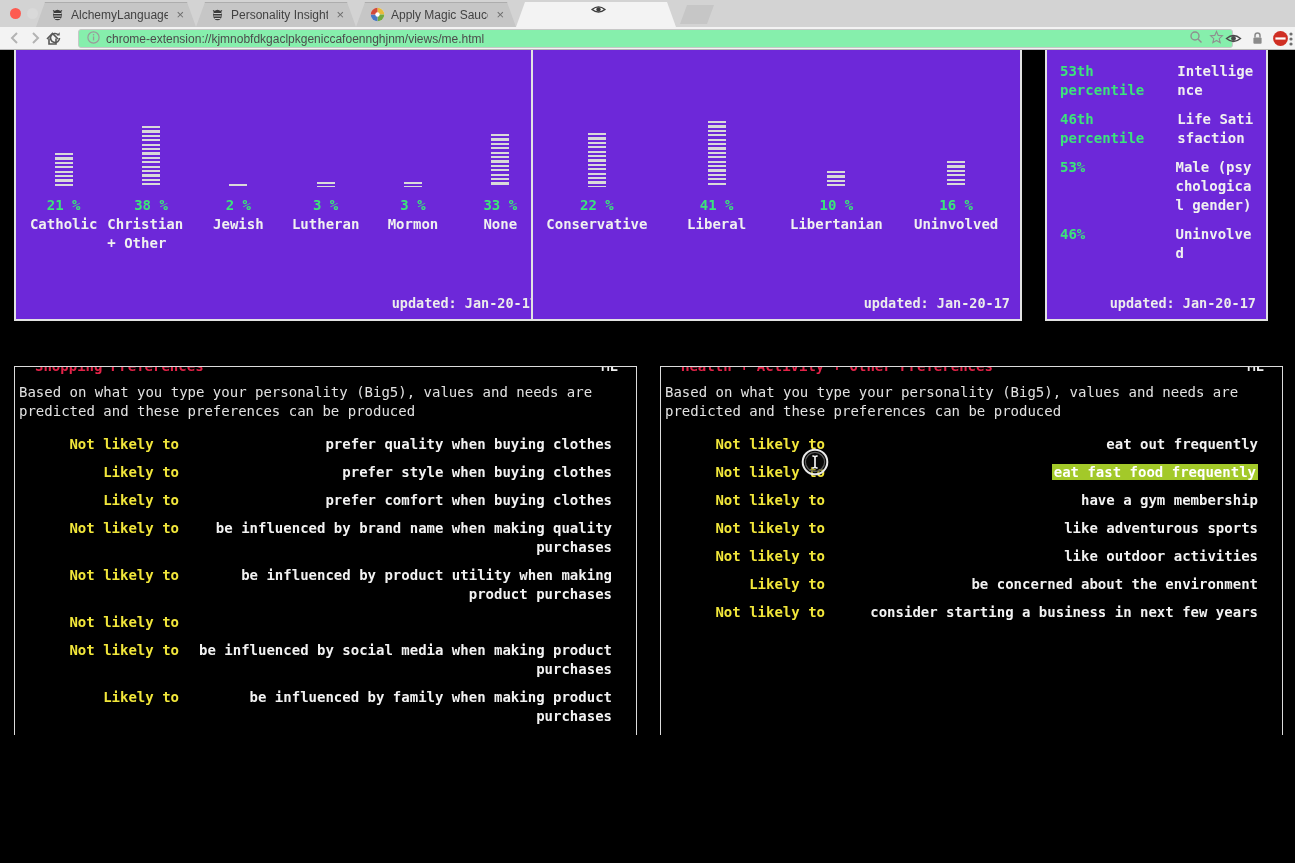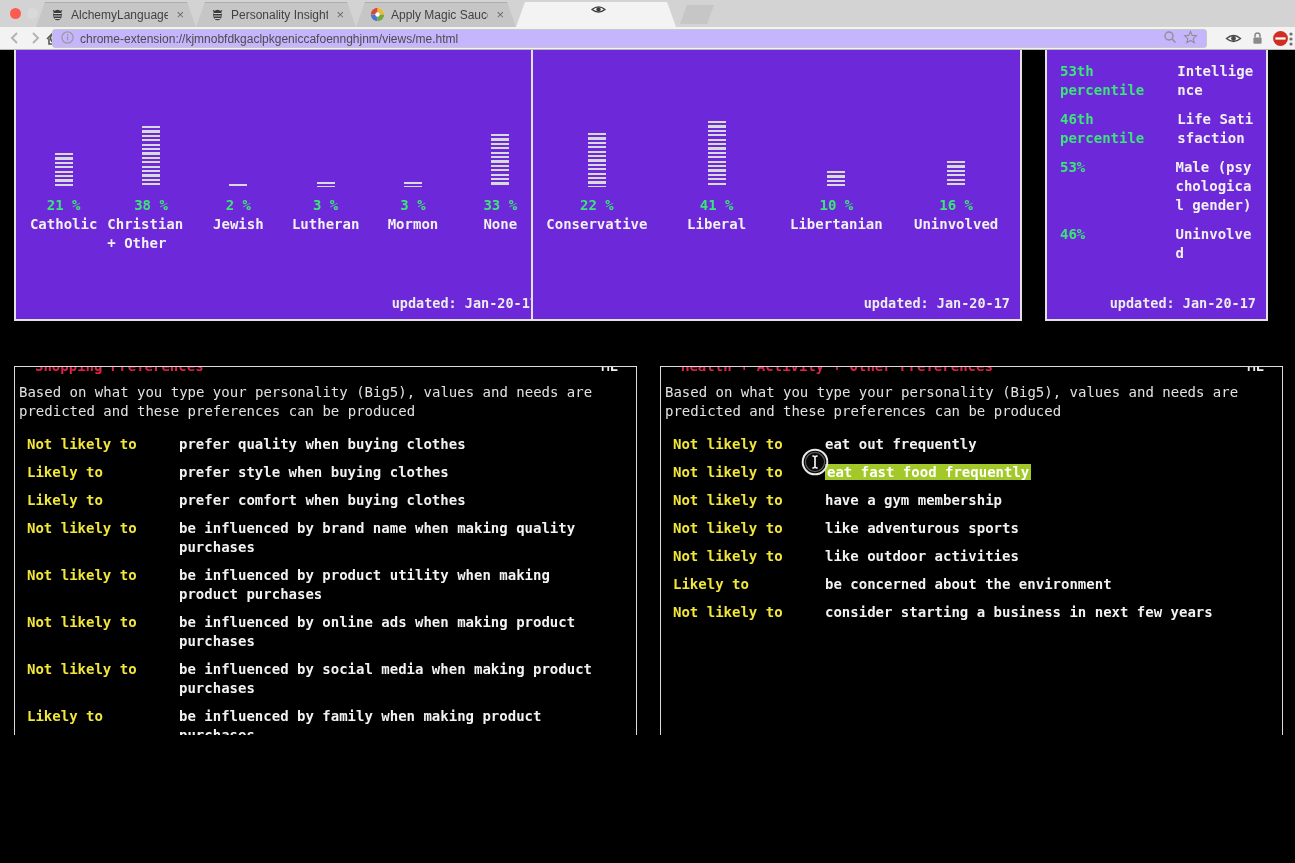--- a/index.html
+++ b/index.html
@@ -30,22 +30,22 @@
     position:absolute; left:680px; top:5px; width:34px; height:19px; background:#c6c6c6;
     clip-path:polygon(7px 0, 100% 0, calc(100% - 7px) 100%, 0 100%);
   }
 
   .toolbar {
     position:absolute; left:0; top:27px; width:1295px; height:23px;
     background:#f3f3f3; border-bottom:1px solid #b7b7b7;
   }
   .navbtn { position:absolute; top:2px; width:18px; height:18px; display:flex; align-items:center; justify-content:center; }
   .addr {
-    position:absolute; left:52px; top:2px; width:1155px; height:19px;
-    background:#c4b5fd; border:1px solid #c7c7c7; border-radius:3px;
+    position:absolute; left:78px; top:2px; width:1155px; height:19px;
+    background:#86efac; border:1px solid #c7c7c7; border-radius:3px;
     display:flex; align-items:center; gap:6px; padding:0 8px;
     font-family:"Liberation Sans", sans-serif; font-size:12px; color:#4c4c4c;
   }
   .addr .url-text { flex:1; overflow:hidden; white-space:nowrap; }
   .ext-icon { position:absolute; top:2px; width:19px; height:19px; display:flex; align-items:center; justify-content:center; }
 
   
   .panel-top {
     position:absolute; top:50px; height:271px;
     border:2px solid #e2e2e2; border-top:none; background:#6d28d9;
@@ -84,21 +84,21 @@
   .panel-title {
     position:absolute; top:-10px; left:14px; background:#000; padding:0 6px;
     color:#e22348; font-weight:bold; font-size:14px; line-height:19px;
   }
   .panel-badge {
     position:absolute; top:-10px; right:12px; background:#000; padding:0 6px;
     color:#ececec; font-weight:bold; font-size:14px; line-height:19px;
   }
   .panel-desc { margin:16px 4px 0; color:#e2e2e2; font-size:14px; line-height:19px; }
   .pref-list { margin-top:14px; }
-  .pref-row { display:flex; margin:0 12px 9px; }
+  .pref-row { display:flex; margin:0 12px 9px;text-align:right; }
   .pref-likelihood { width:152px; flex:0 0 152px; color:#f1e63a; font-weight:bold; font-size:14px; line-height:19px; }
   .pref-text { width:433px; color:#f2f2f2; font-weight:bold; font-size:14px; line-height:19px; }
   .pref-text .hl { background:#a3c929; color:#fff; padding:0 2px; }
 
   .mouse-cursor { position:absolute; left:801px; top:448px; width:28px; height:28px; z-index:9; }
 </style>
 </head>
 <body>
 
 <div class="tabstrip">
@@ -362,21 +362,20 @@
       <div class="pref-row">
         <div class="pref-likelihood">Not likely to</div>
         <div class="pref-text">be influenced by brand name when making quality purchases</div>
       </div>
       <div class="pref-row">
         <div class="pref-likelihood">Not likely to</div>
         <div class="pref-text">be influenced by product utility when making product purchases</div>
       </div>
       <div class="pref-row">
         <div class="pref-likelihood">Not likely to</div>
-        <div class="pref-text">be influenced by online ads when making product purchases</div>
       </div>
       <div class="pref-row">
         <div class="pref-likelihood">Not likely to</div>
         <div class="pref-text">be influenced by social media when making product purchases</div>
       </div>
       <div class="pref-row">
         <div class="pref-likelihood">Likely to</div>
         <div class="pref-text">be influenced by family when making product purchases</div>
       </div>
     </div>

